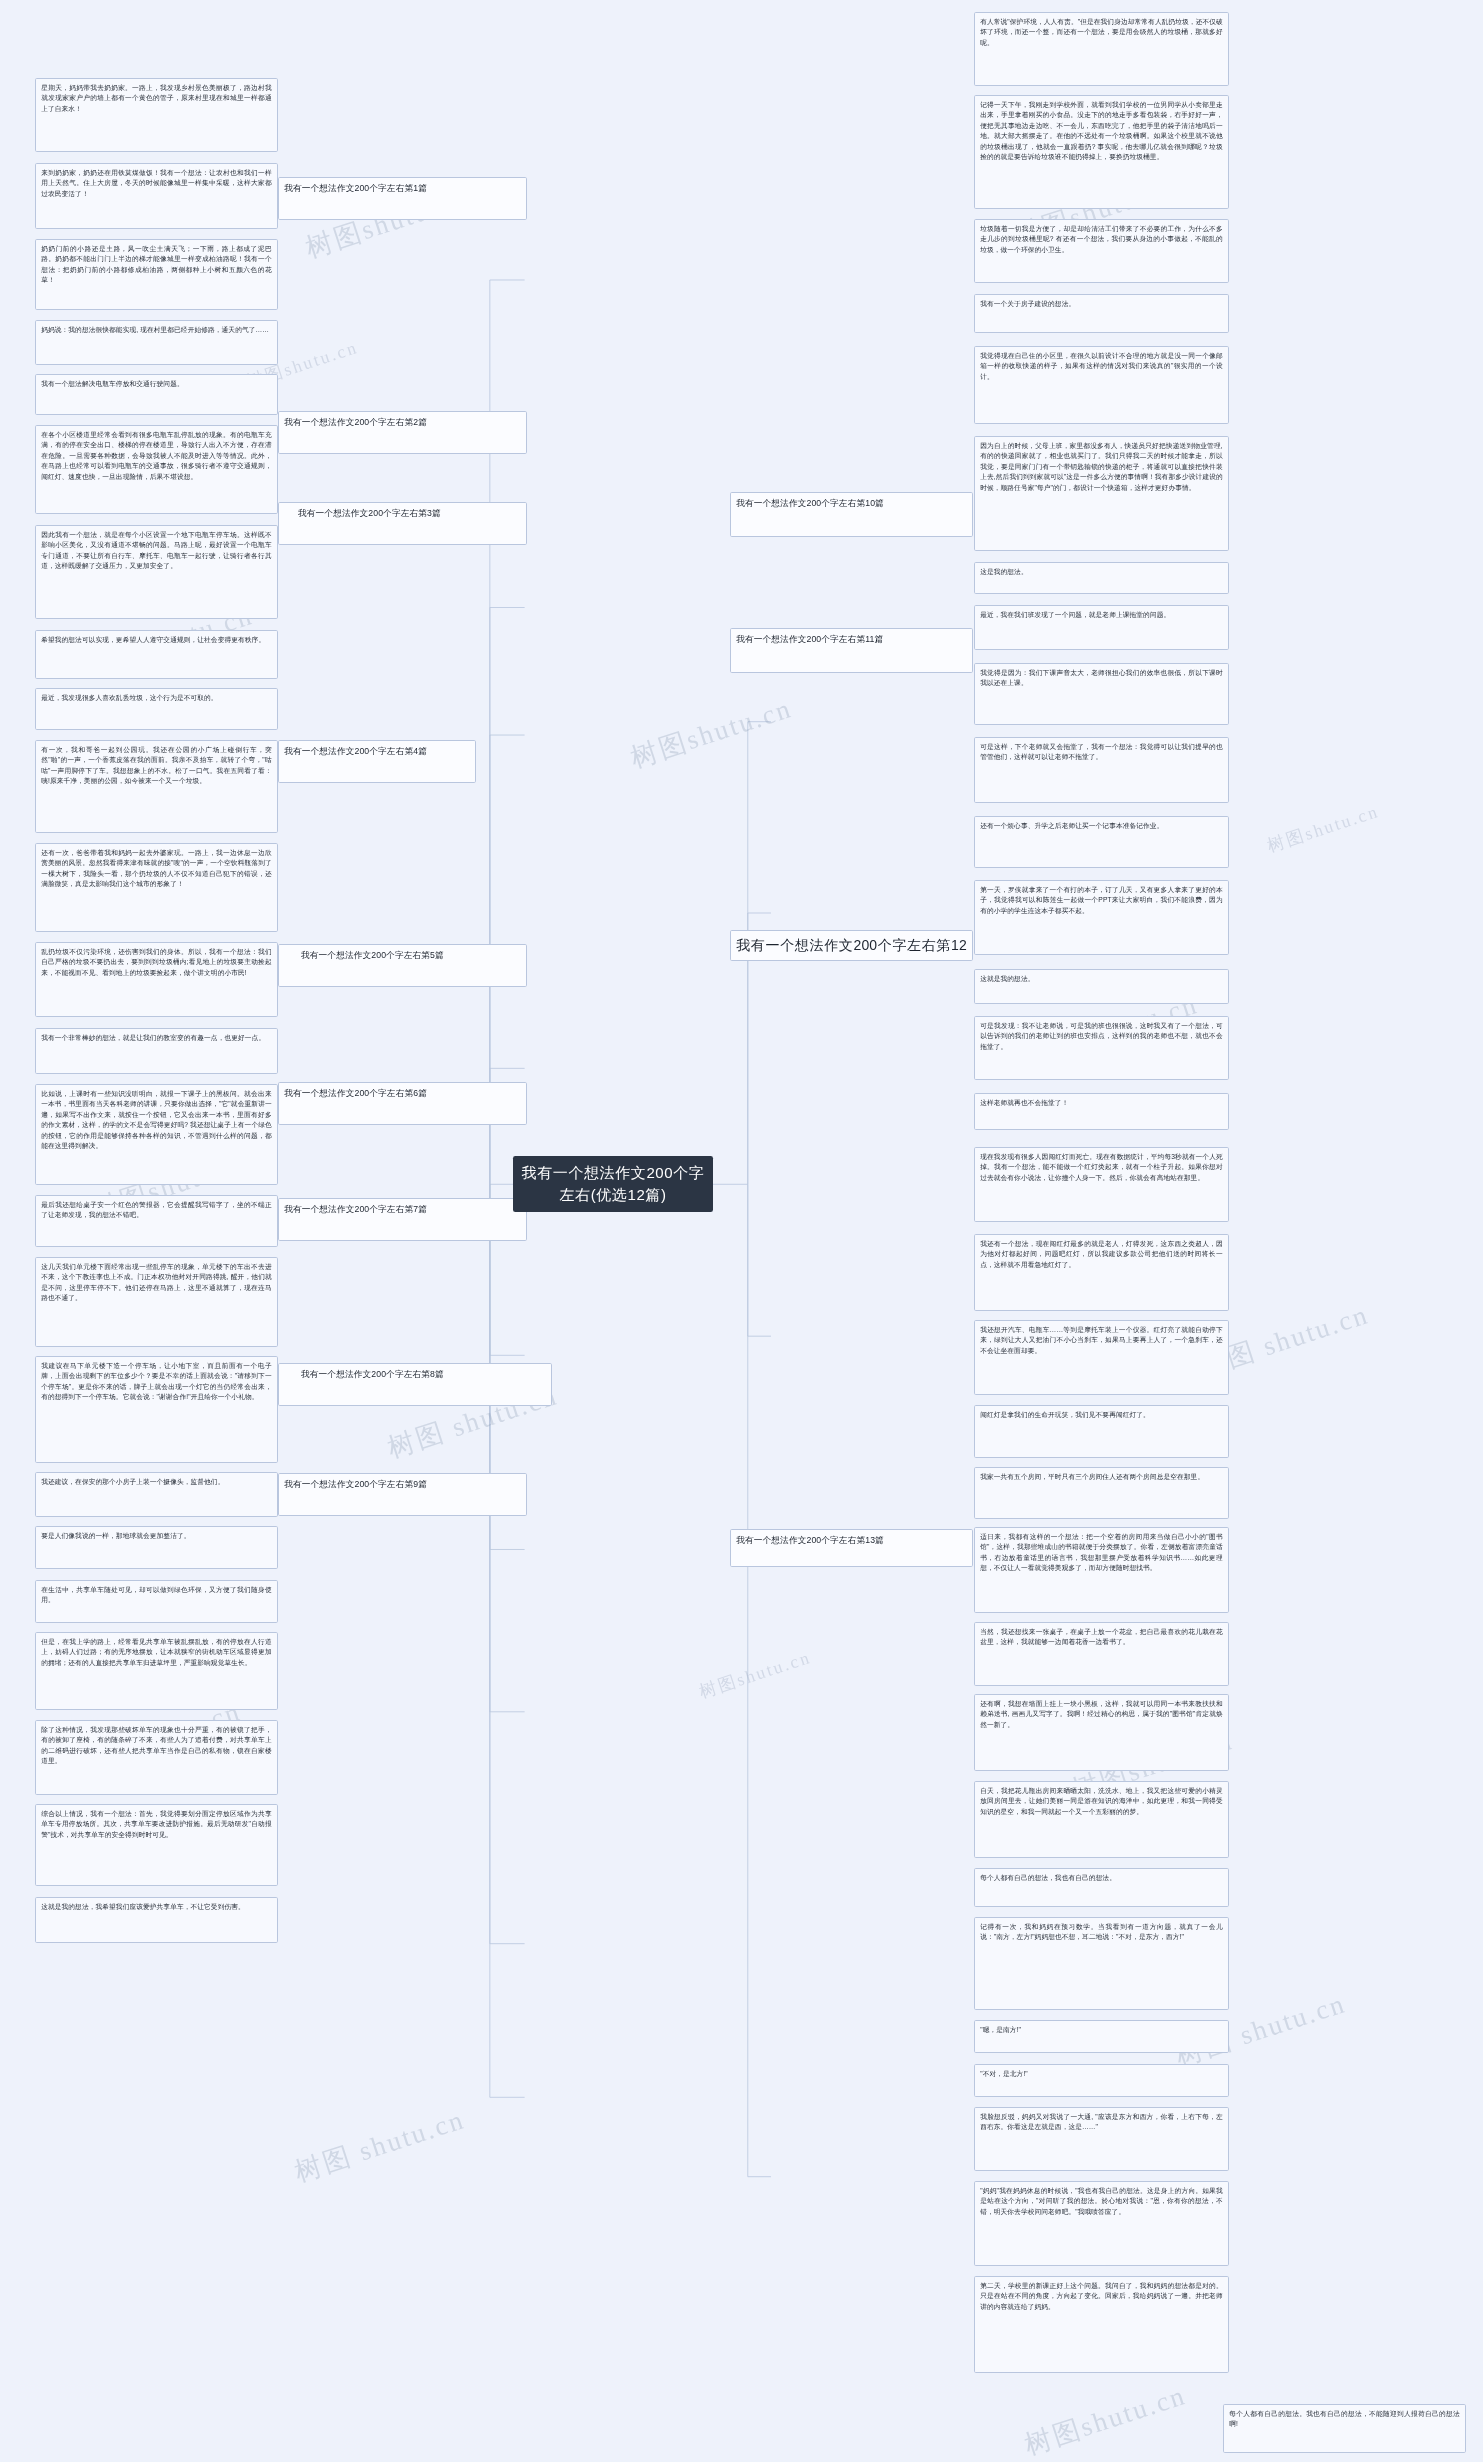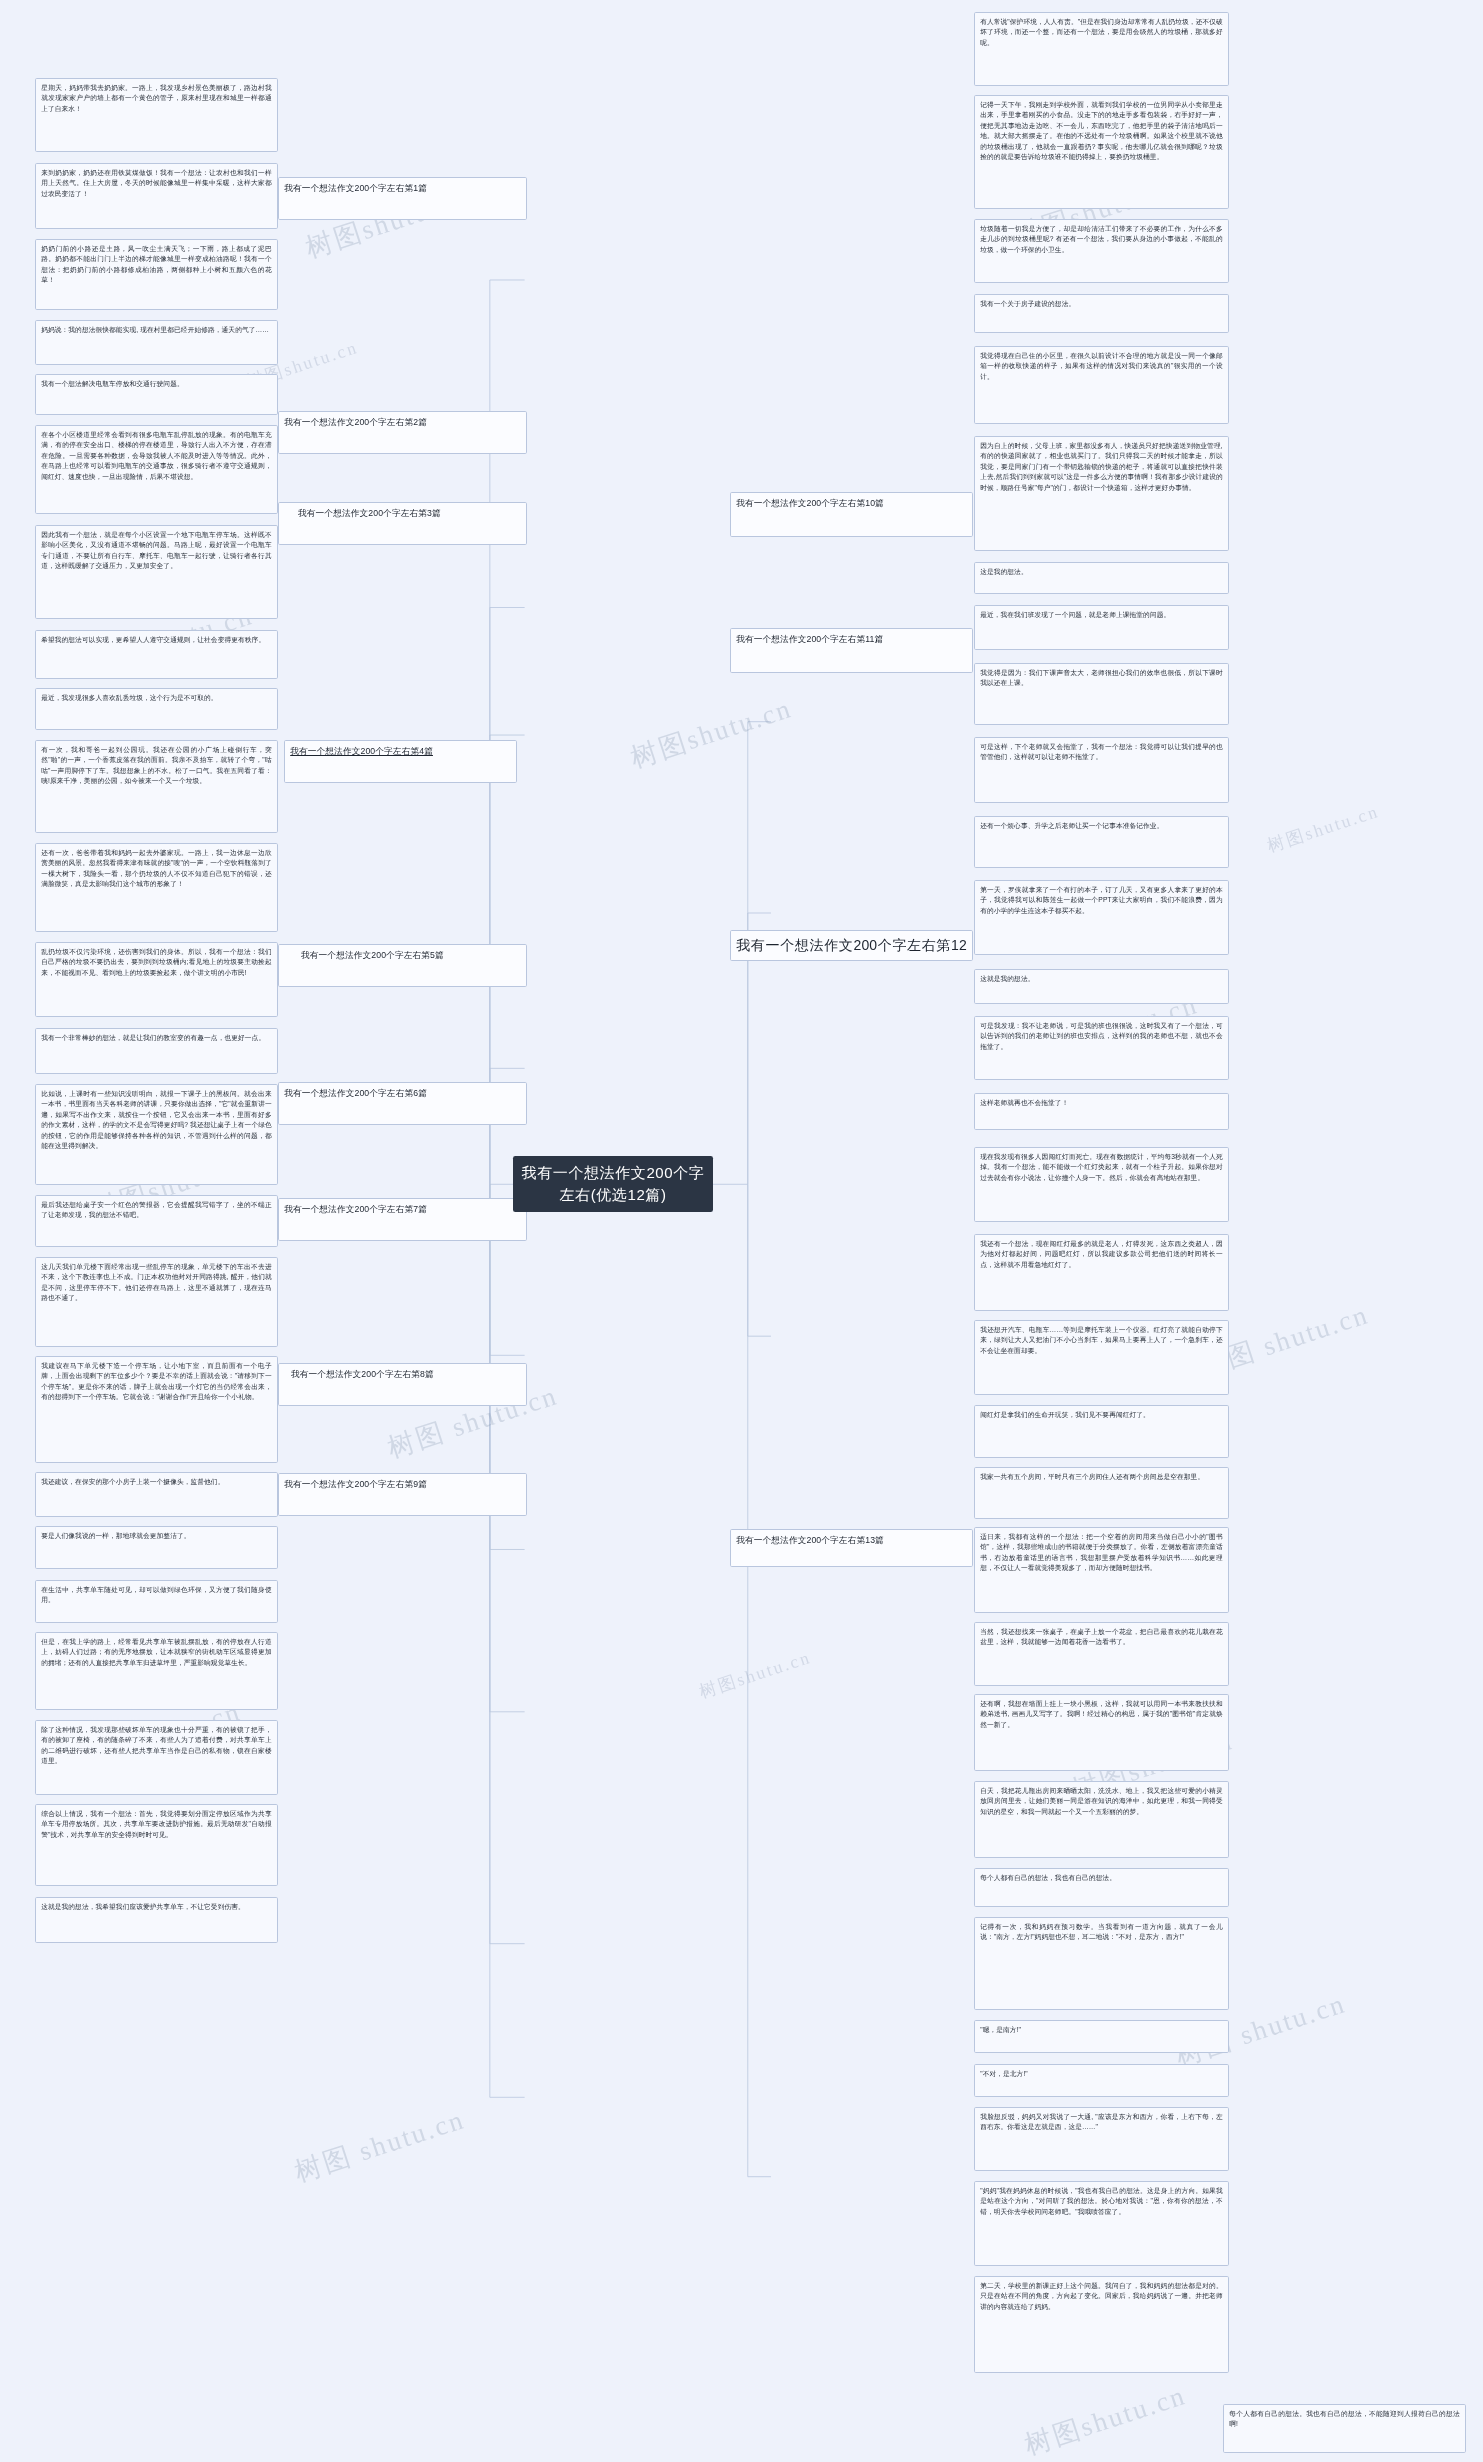--- a/index.html
+++ b/index.html
@@ -146,25 +146,25 @@
       <div class="card" style="left: 35px; top: 1472px; width: 243px; height: 45px; font-size: 6.7px; line-height: 1.55; padding: 4px 5.2px;">我还建议，在保安的那个小房子上装一个摄像头，监督他们。</div>
       <div class="card" style="left: 35px; top: 1526px; width: 243px; height: 43px; font-size: 6.7px; line-height: 1.55; padding: 4px 5.2px;">要是人们像我说的一样，那地球就会更加整洁了。</div>
       <div class="card" style="left: 35px; top: 1580px; width: 243px; height: 43px; font-size: 6.7px; line-height: 1.55; padding: 4px 5.2px;">在生活中，共享单车随处可见，却可以做到绿色环保，又方便了我们随身使用。</div>
       <div class="card" style="left: 35px; top: 1632px; width: 243px; height: 78px; font-size: 6.7px; line-height: 1.55; padding: 4px 5.2px;">但是，在我上学的路上，经常看见共享单车被乱摆乱放，有的停放在人行道上，妨碍人们过路；有的无序地摆放，让本就狭窄的街机动车区域显得更加的拥堵；还有的人直接把共享单车归进草坪里，严重影响观觉草生长。</div>
       <div class="card" style="left: 35px; top: 1720px; width: 243px; height: 75px; font-size: 6.7px; line-height: 1.55; padding: 4px 5.2px;">除了这种情况，我发现那些破坏单车的现象也十分严重，有的被锁了把手，有的被卸了座椅，有的随条碎了不来，有些人为了追着付费，对共享单车上的二维码进行破坏，还有些人把共享单车当作是自己的私有物，锁在自家楼道里。</div>
       <div class="card" style="left: 35px; top: 1804px; width: 243px; height: 82px; font-size: 6.7px; line-height: 1.55; padding: 4px 5.2px;">综合以上情况，我有一个想法：首先，我觉得要划分面定停放区域作为共享单车专用停放场所。其次，共享单车要改进防护措施。最后无动研发"自动报警"技术，对共享单车的安全得到时时可见。</div>
       <div class="card" style="left: 35px; top: 1897px; width: 243px; height: 46px; font-size: 6.7px; line-height: 1.55; padding: 4px 5.2px;">这就是我的想法，我希望我们应该爱护共享单车，不让它受到伤害。</div>
       <div class="card plain" style="left: 278px; top: 177px; width: 249px; height: 43px; font-size: 8.7px; line-height: 1.55; padding: 4px 5.2px;">我有一个想法作文200个字左右第1篇</div>
       <div class="card plain" style="left: 278px; top: 411px; width: 249px; height: 43px; font-size: 8.7px; line-height: 1.55; padding: 4px 5.2px;">我有一个想法作文200个字左右第2篇</div>
       <div class="card plain" style="left: 278px; top: 502px; width: 249px; height: 43px; font-size: 8.7px; line-height: 1.55; padding: 4px 19px;">我有一个想法作文200个字左右第3篇</div>
-      <div class="card plain" style="left: 284px; top: 740px; width: 233px; height: 43px; font-size: 8.7px; line-height: 1.55; padding: 4px 5.2px; text-decoration: underline;">我有一个想法作文200个字左右第4篇</div>
+      <div class="card plain" style="left: 278px; top: 740px; width: 198px; height: 43px; font-size: 8.7px; line-height: 1.55; padding: 4px 5.2px;">我有一个想法作文200个字左右第4篇</div>
       <div class="card plain" style="left: 278px; top: 944px; width: 249px; height: 43px; font-size: 8.7px; line-height: 1.55; padding: 4px 22px;">我有一个想法作文200个字左右第5篇</div>
       <div class="card plain" style="left: 278px; top: 1082px; width: 249px; height: 43px; font-size: 8.7px; line-height: 1.55; padding: 4px 5.2px;">我有一个想法作文200个字左右第6篇</div>
       <div class="card plain" style="left: 278px; top: 1198px; width: 249px; height: 43px; font-size: 8.7px; line-height: 1.55; padding: 4px 5.2px;">我有一个想法作文200个字左右第7篇</div>
-      <div class="card plain" style="left: 278px; top: 1363px; width: 249px; height: 43px; font-size: 8.7px; line-height: 1.55; padding: 4px 12px;">我有一个想法作文200个字左右第8篇</div>
+      <div class="card plain" style="left: 278px; top: 1363px; width: 274px; height: 43px; font-size: 8.7px; line-height: 1.55; padding: 4px 22px;">我有一个想法作文200个字左右第8篇</div>
       <div class="card plain" style="left: 278px; top: 1473px; width: 249px; height: 43px; font-size: 8.7px; line-height: 1.55; padding: 4px 5.2px;">我有一个想法作文200个字左右第9篇</div>
       <div class="card plain" style="left: 730px; top: 492px; width: 243px; height: 45px; font-size: 8.7px; line-height: 1.55; padding: 4px 5.2px;">我有一个想法作文200个字左右第10篇</div>
       <div class="card plain" style="left: 730px; top: 628px; width: 243px; height: 45px; font-size: 8.7px; line-height: 1.55; padding: 4px 5.2px;">我有一个想法作文200个字左右第11篇</div>
       <div class="card plain" style="left: 730px; top: 930px; width: 243px; height: 31px; font-size: 14px; line-height: 1.55; padding: 4px 5.2px;">我有一个想法作文200个字左右第12篇</div>
       <div class="card plain" style="left: 730px; top: 1529px; width: 243px; height: 38px; font-size: 8.7px; line-height: 1.55; padding: 4px 5.2px;">我有一个想法作文200个字左右第13篇</div>
       <div class="card" style="left: 974px; top: 12px; width: 255px; height: 74px; font-size: 6.7px; line-height: 1.55; padding: 4px 5.2px;">有人常说"保护环境，人人有责。"但是在我们身边却常常有人乱扔垃圾，还不仅破坏了环境，而还一个整，而还有一个想法，要是用会级然人的垃圾桶，那就多好呢。</div>
       <div class="card" style="left: 974px; top: 95px; width: 255px; height: 114px; font-size: 6.7px; line-height: 1.55; padding: 4px 5.2px;">记得一天下午，我刚走到学校外面，就看到我们学校的一位男同学从小卖部里走出来，手里拿着刚买的小食品。没走下的的地走手多看包装袋，右手好好一声，便把无其事地边走边吃、不一会儿，东西吃完了，他把手里的袋子清洁地吗后一地。就大部大摇摆走了。在他的不远处有一个垃圾桶啊。如果这个校里就不说他的垃圾桶出现了，他就会一直跟着扔? 事实呢，他去哪儿亿就会很到哪呢？垃圾捡的的就是要告诉给垃圾谁不能扔得掉上，要换扔垃圾桶里。</div>
       <div class="card" style="left: 974px; top: 219px; width: 255px; height: 64px; font-size: 6.7px; line-height: 1.55; padding: 4px 5.2px;">垃圾随着一切我是方便了，却是却给清洁工们带来了不必要的工作，为什么不多走几步的到垃圾桶里呢? 有还有一个想法，我们要从身边的小事做起，不能乱的垃圾，做一个环保的小卫生。</div>
       <div class="card" style="left: 974px; top: 294px; width: 255px; height: 39px; font-size: 6.7px; line-height: 1.55; padding: 4px 5.2px;">我有一个关于房子建设的想法。</div>
       <div class="card" style="left: 974px; top: 346px; width: 255px; height: 78px; font-size: 6.7px; line-height: 1.55; padding: 4px 5.2px;">我觉得现在自己住的小区里，在很久以前设计不合理的地方就是没一同一个像邮箱一样的收取快递的样子，如果有这样的情况对我们来说真的"很实用的一个设计。</div>

